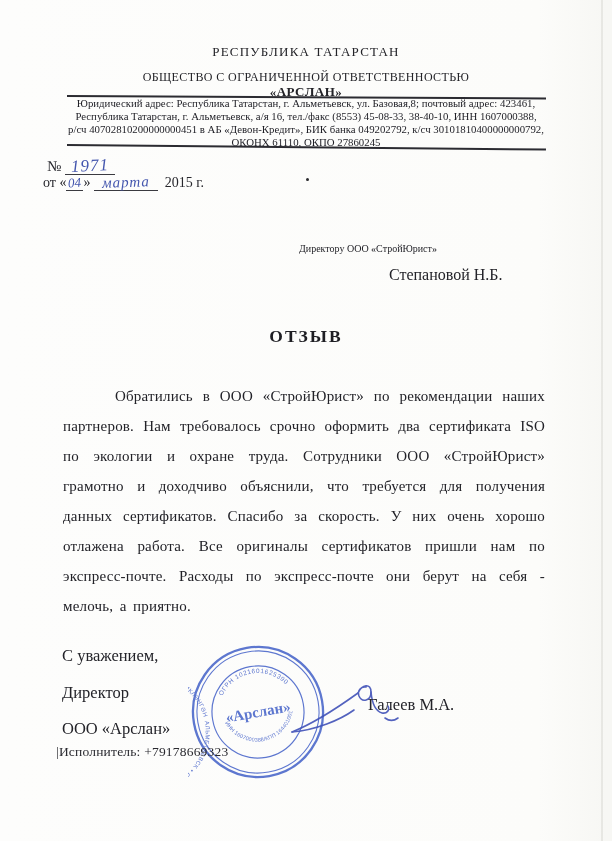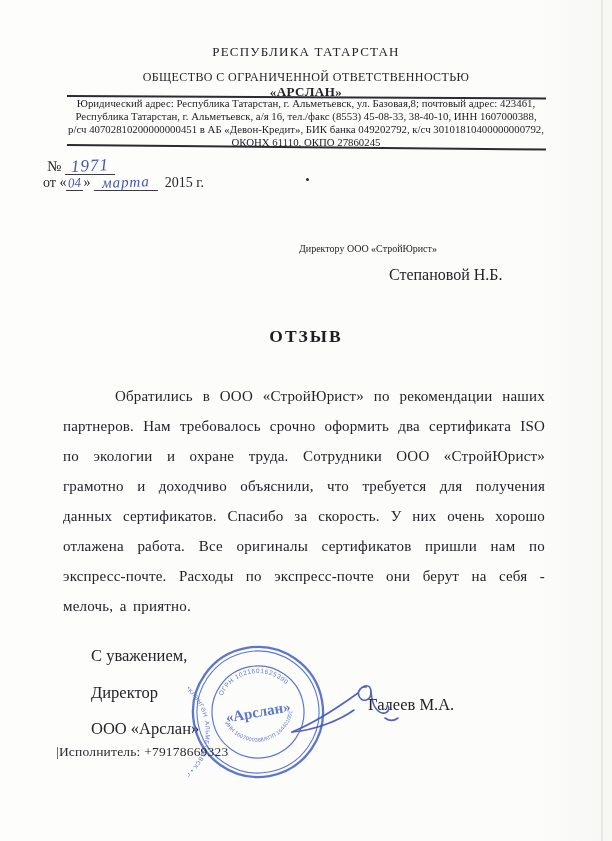--- a/index.html
+++ b/index.html
@@ -56,21 +56,21 @@
     text-align: center; font-size: 17.5px; font-weight: bold; letter-spacing: 2px; color: #1e1e23;
   }
   
   .body-par {
     position: absolute; top: 381px; left: 63px; width: 482px;
     font-size: 15px; line-height: 30px; color: #222228;
     text-align: justify; text-align-last: left; text-indent: 52px;
     word-spacing: 2.5px; letter-spacing: 0.2px;
   }
   
-  .closing { position: absolute; top: 638px; left: 62px; font-size: 16.5px; line-height: 36.5px; color: #232329; margin-left: 29px; }
+  .closing { position: absolute; top: 638px; left: 62px; font-size: 16.5px; line-height: 36.5px; color: #232329; }
   .signer-name { position: absolute; top: 695px; left: 368px; font-size: 16.5px; color: #232329; }
   .executor { position: absolute; top: 744px; left: 56px; font-size: 13.5px; color: #2a2a30; letter-spacing: 0.2px; }
   
   .stamp-svg { position: absolute; top: 642px; left: 188px; width: 140px; height: 140px; }
   .sig-svg   { position: absolute; top: 672px; left: 282px; width: 140px; height: 72px; }
   .stamp-text { font-family: "Liberation Sans", sans-serif; }
 </style>
 </head>
 <body>
 

